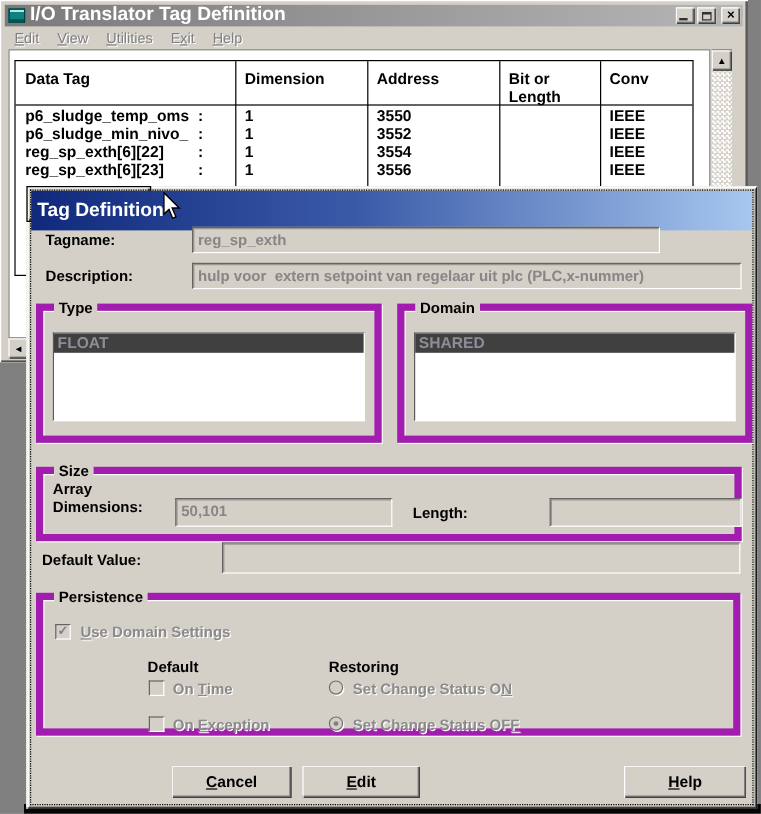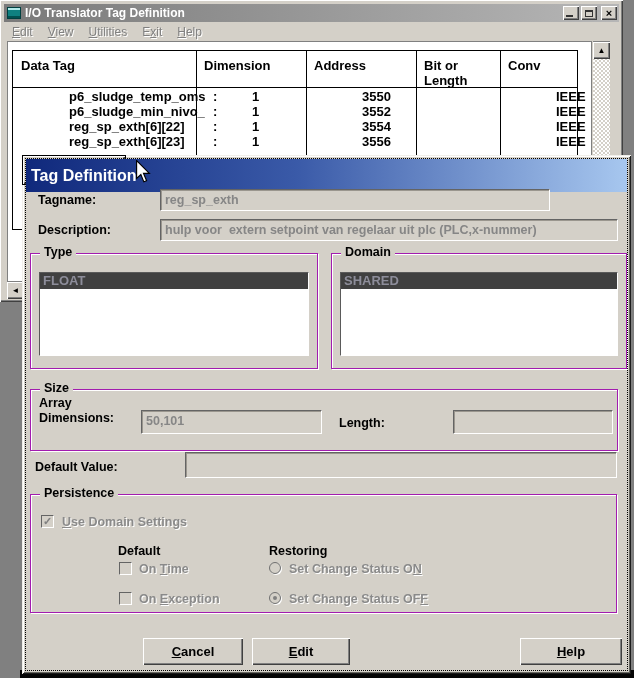--- a/index.html
+++ b/index.html
@@ -8,37 +8,37 @@
   #screen { position:relative; width:634px; height:678px; background:#808080; }
 
   
   .raised { background:#d4d0c8;
     box-shadow: inset 1px 1px 0 #ffffff, inset -1px -1px 0 #404040, inset -2px -2px 0 #808080; }
   .sunken-field { background:#d4d0c8; border:1px solid;
     border-color:#646464 #ffffff #ffffff #646464;
     box-shadow: inset 1px 1px 0 #9a968e; }
   .listbox { background:#ffffff; border:1px solid;
     border-color:#5a5a5a #ffffff #ffffff #5a5a5a; }
-  .group { position:absolute; border:1px solid #a21caf;
+  .group { position:absolute; border:6px solid #a21caf;
     box-shadow: inset 1px 1px 0 #ffffff, 1px 1px 0 #ffffff; }
   .group > .group-label { position:absolute; top:-9px; left:9px; background:#d4d0c8;
     padding:0 4px; font-size:12.5px; font-weight:bold; color:#000; }
 
   
   #main-window { position:absolute; left:0; top:0; width:623px; height:302px;
     background:#d4d0c8;
     box-shadow: inset 1px 1px 0 #ffffff, inset -1px -1px 0 #404040, inset -2px -2px 0 #808080;
     z-index:1; }
   #main-titlebar { position:absolute; left:4px; top:4px; width:615px; height:18px;
     background:linear-gradient(90deg,#7a7a7a,#b6b6b6);
     display:flex; align-items:center; padding:0 2px; }
   #app-icon { width:14px; height:12px; margin:0 4px 0 1px; background:#0f8080;
     border:1px solid #014040;
     box-shadow: inset 0 2px 0 #b0e8e8, inset 0 -2px 0 #025050; }
-  #main-title { flex:1; color:#ffffff; font-size:12px; font-weight:bold;
+  #main-title { flex:1; color:#ffffff; font-size:16px; font-weight:bold;
     white-space:nowrap; overflow:hidden; }
   .wbtn { width:16px; height:14px; margin-left:2px; position:relative;
     display:flex; align-items:center; justify-content:center;
     font-size:11px; font-weight:bold; color:#000; }
   .wbtn.close-gap { margin-left:4px; }
   .glyph-min { position:absolute; left:3px; bottom:3px; width:7px; height:2px; background:#333; }
   .glyph-max { width:8px; height:7px; border:1px solid #333; border-top:2px solid #333; }
 
   #menubar { position:absolute; left:4px; top:23px; width:615px; height:17px;
     display:flex; align-items:center; padding-left:8px; background:#d4d0c8; }
@@ -59,21 +59,21 @@
   
   #tag-table { position:absolute; left:12px; top:50px; width:566px; height:180px;
     background:#ffffff; border:1px solid #000; font-weight:bold; font-size:13px; color:#000; }
   .vline { position:absolute; top:0; bottom:0; width:1px; background:#000; }
   #vl-1 { left:183px; } #vl-2 { left:293px; } #vl-3 { left:403px; } #vl-4 { left:487px; }
   #header-sep { position:absolute; left:0; right:0; top:36px; height:1px; background:#000; }
   .th { position:absolute; top:7px; white-space:nowrap; }
   .th2 { position:absolute; top:22px; white-space:nowrap; }
   #rows { position:absolute; left:0; right:0; top:38px; }
   .trow { position:relative; height:15px; line-height:15px; white-space:nowrap; }
-  .cell { position:absolute; line-height:15px;margin-left:48px; }
+  .cell { position:absolute; line-height:15px; }
   .c-tag { left:8px; } .c-sep { left:152px; } .c-dim { left:191px; }
   .c-addr { left:301px; } .c-bit { left:411px; } .c-conv { left:495px; }
 
   
   #dialog { position:absolute; left:22px; top:155px; width:609px; height:519px;
     background:#d4d0c8; z-index:2;
     box-shadow: inset 1px 1px 0 #f1efe9, inset -1px -1px 0 #1c1c1c,
                 inset 2px 2px 0 #ffffff, inset -2px -2px 0 #666660; }
   #dialog-titlebar { position:absolute; left:4px; top:4px; width:601px; height:33px;
     background:linear-gradient(90deg,#10297c 0%, #3a5aa8 45%, #a7c7ef 100%);

